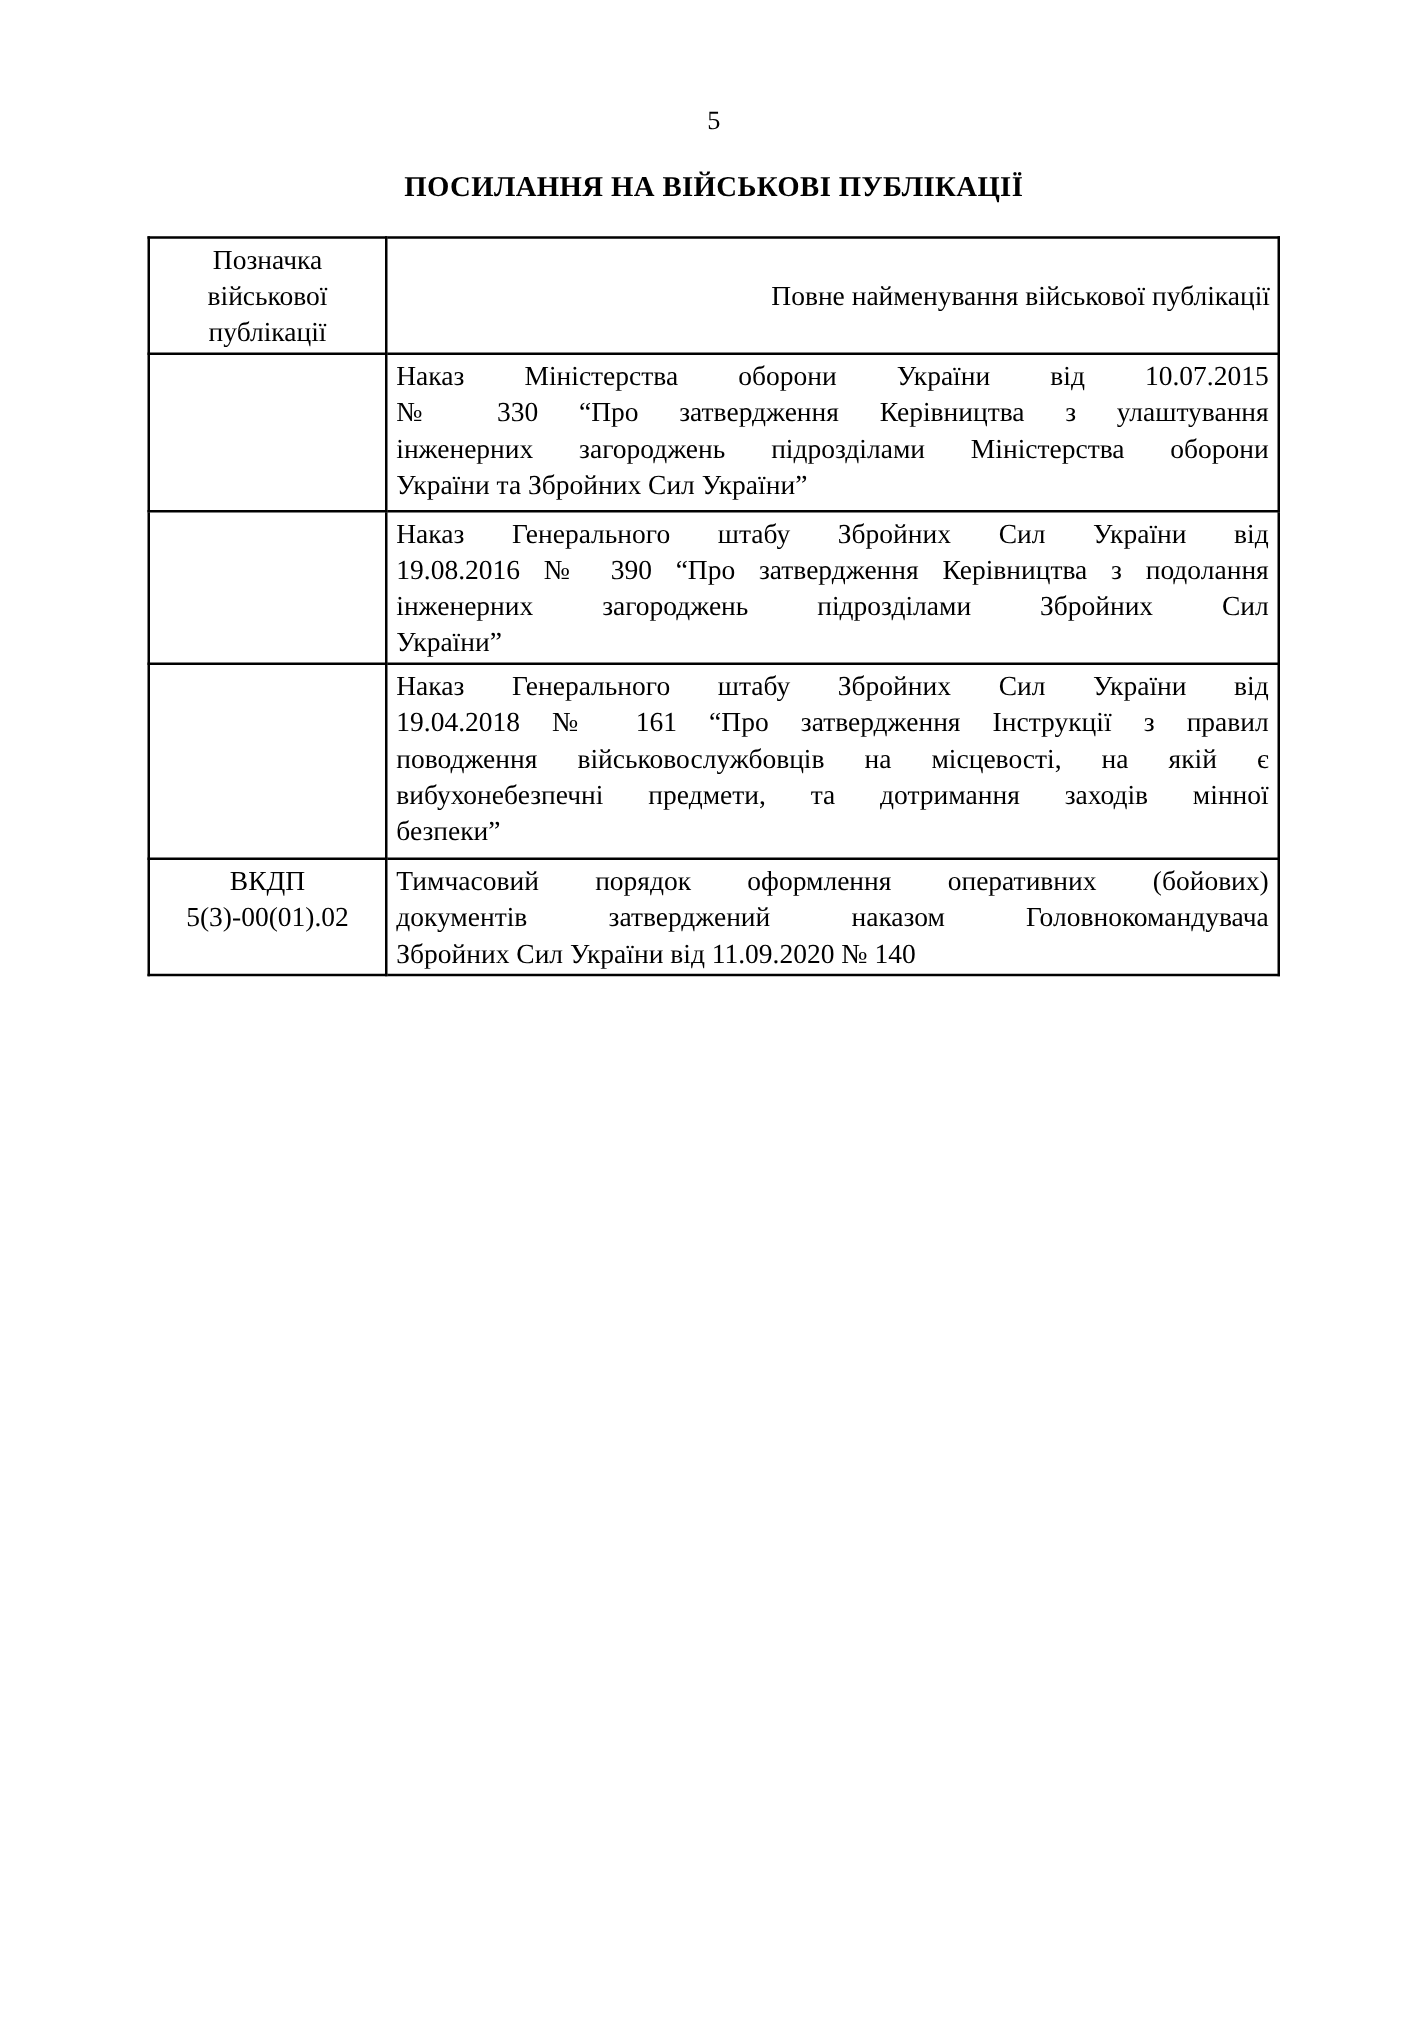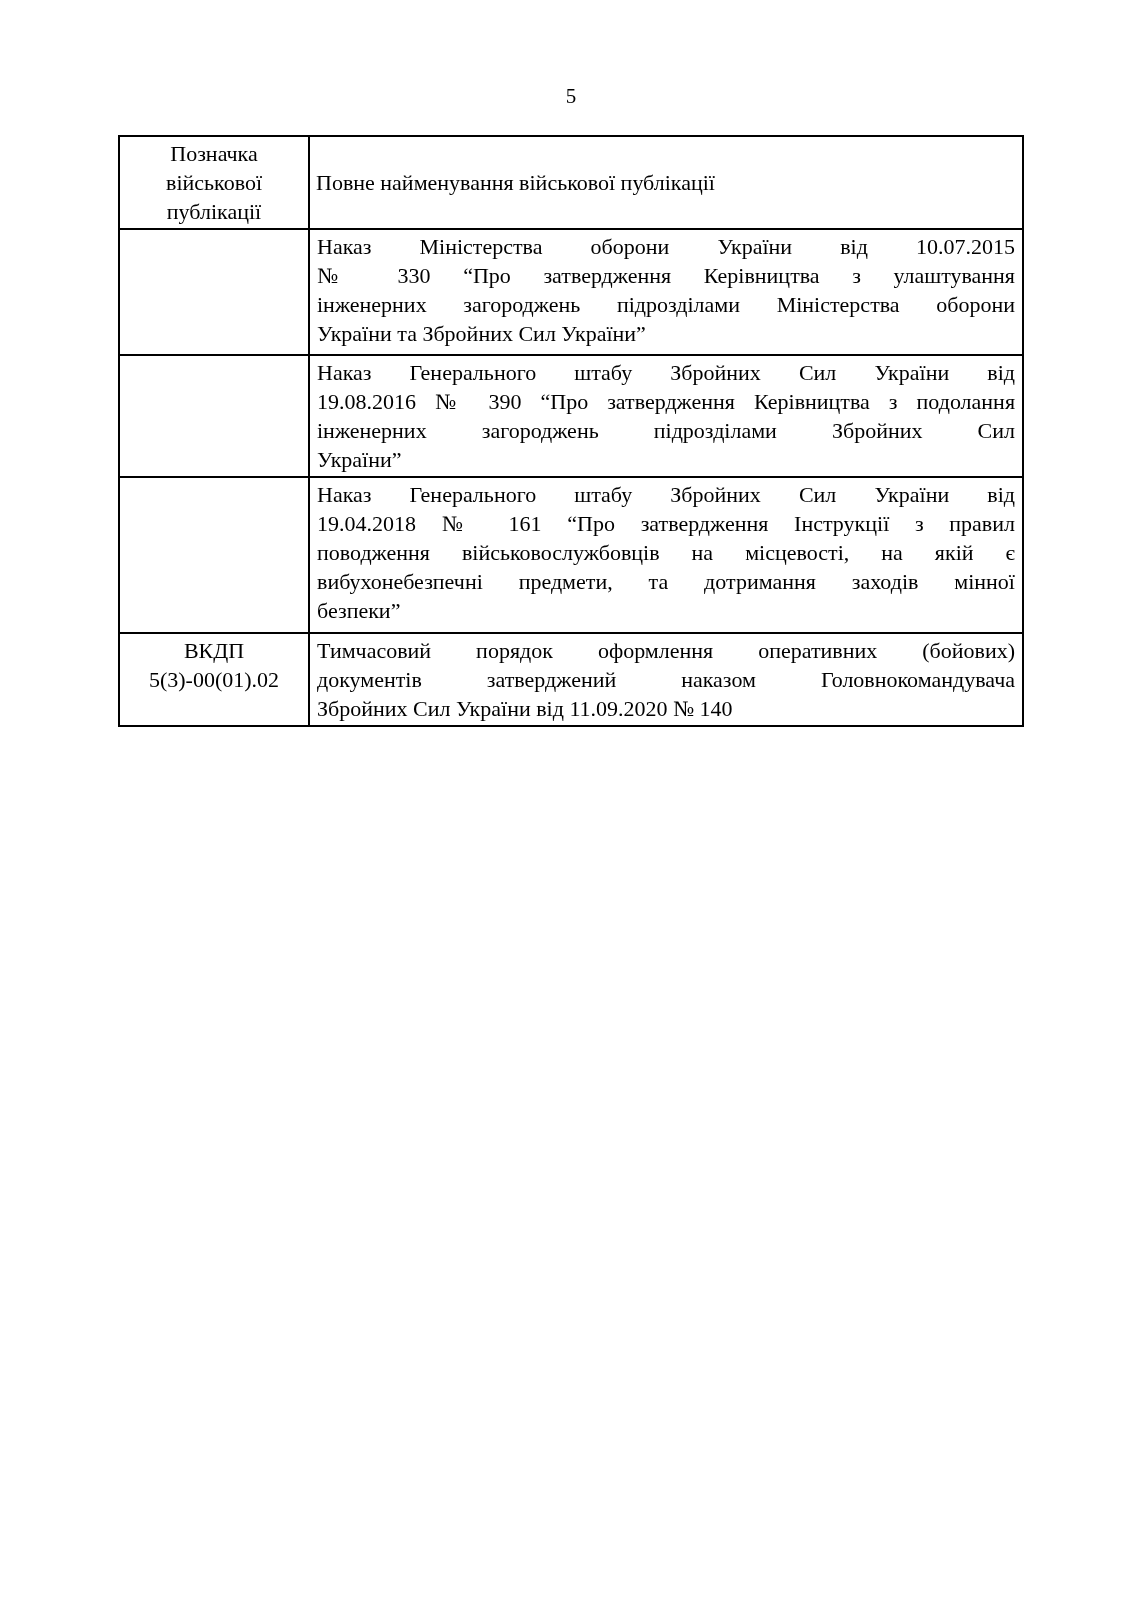--- a/index.html
+++ b/index.html
@@ -49,21 +49,21 @@
     vertical-align: top;
     padding: 2px 6px;
   }
   th.th-mark {
     text-align: center;
     vertical-align: middle;
     white-space: pre-line;
     padding: 2px 2px;
   }
   th.th-name {
-    text-align: left;
+    text-align: right;
     vertical-align: middle;
   }
   td.td-mark {
     text-align: center;
     white-space: pre-line;
     padding: 2px 2px;
   }
   td.td-name {
     padding: 2px 7px 2px 7px;
   }
@@ -81,20 +81,21 @@
   tr.h-r3 { height: 118px; }
   tr.h-r4 { height: 90px; }
 </style>
 </head>
 <body>
 
 <div class="content">
 
   <div class="page-number">5</div>
 
+  <div class="title">ПОСИЛАННЯ НА ВІЙСЬКОВІ ПУБЛІКАЦІЇ</div>
 
   <table class="pub-table">
     <colgroup>
       <col class="col-mark">
       <col class="col-name">
     </colgroup>
     <thead>
       <tr class="h-head">
         <th class="th-mark">Позначка
 військової

